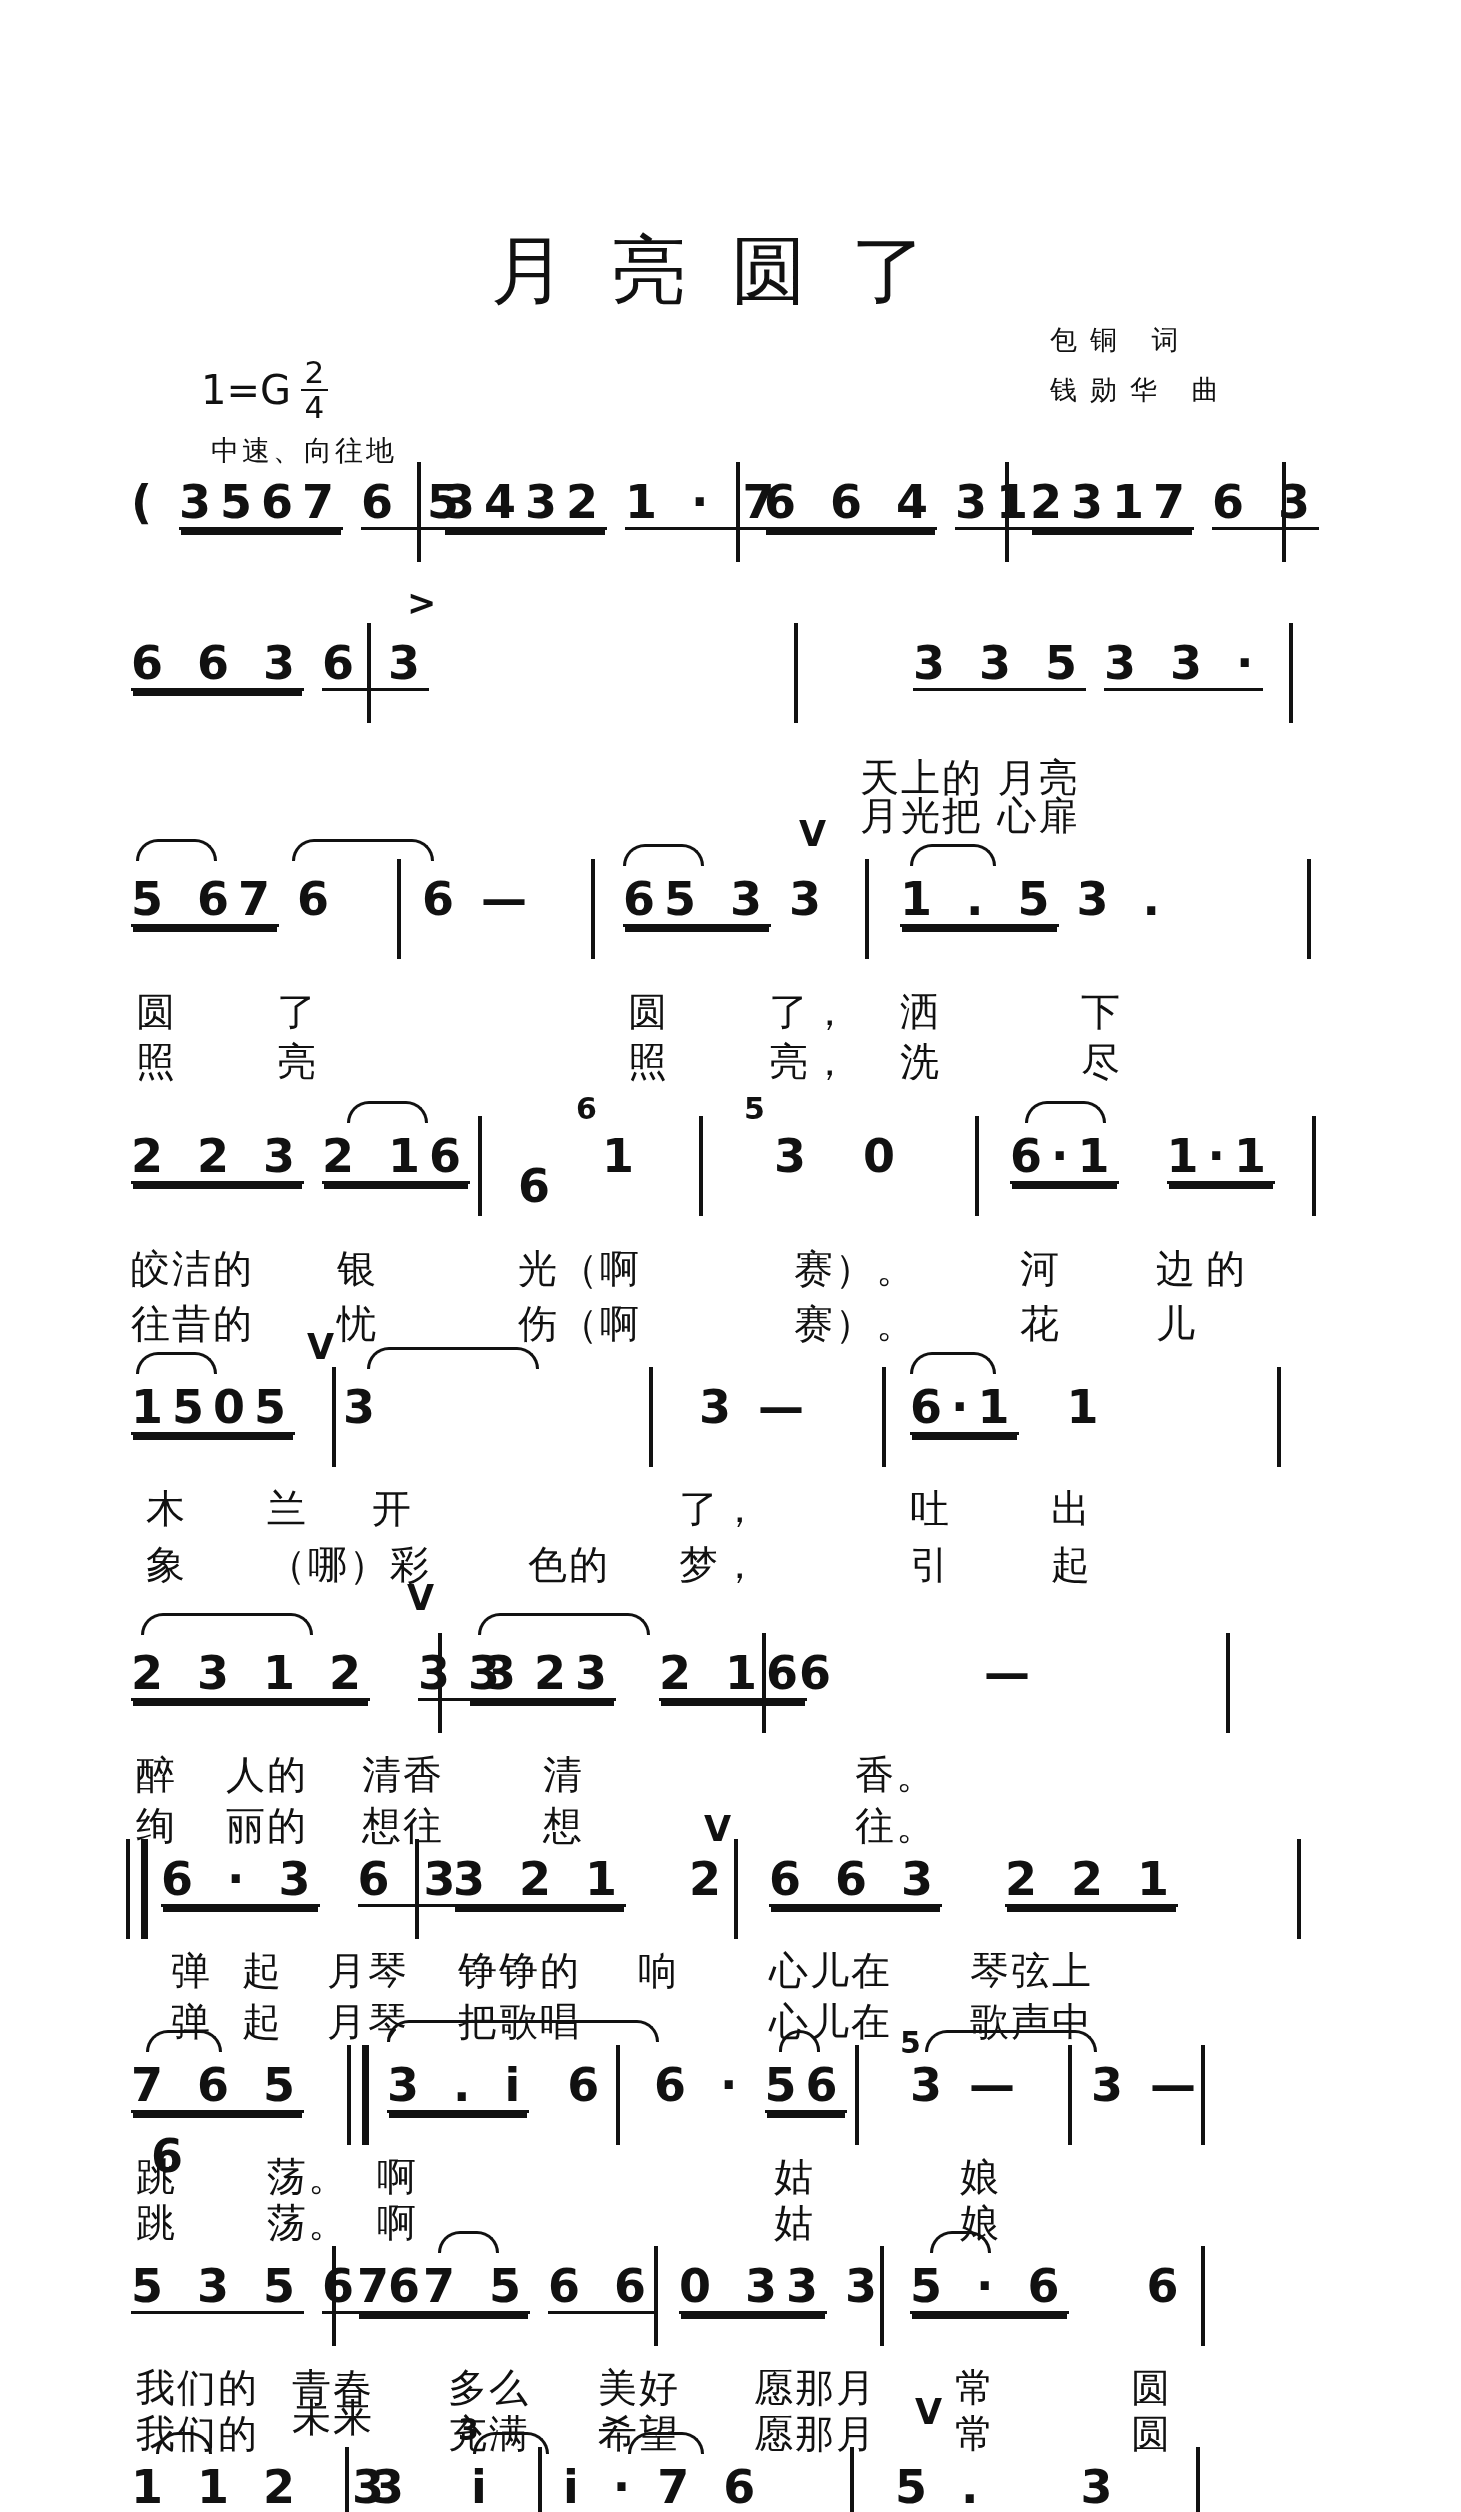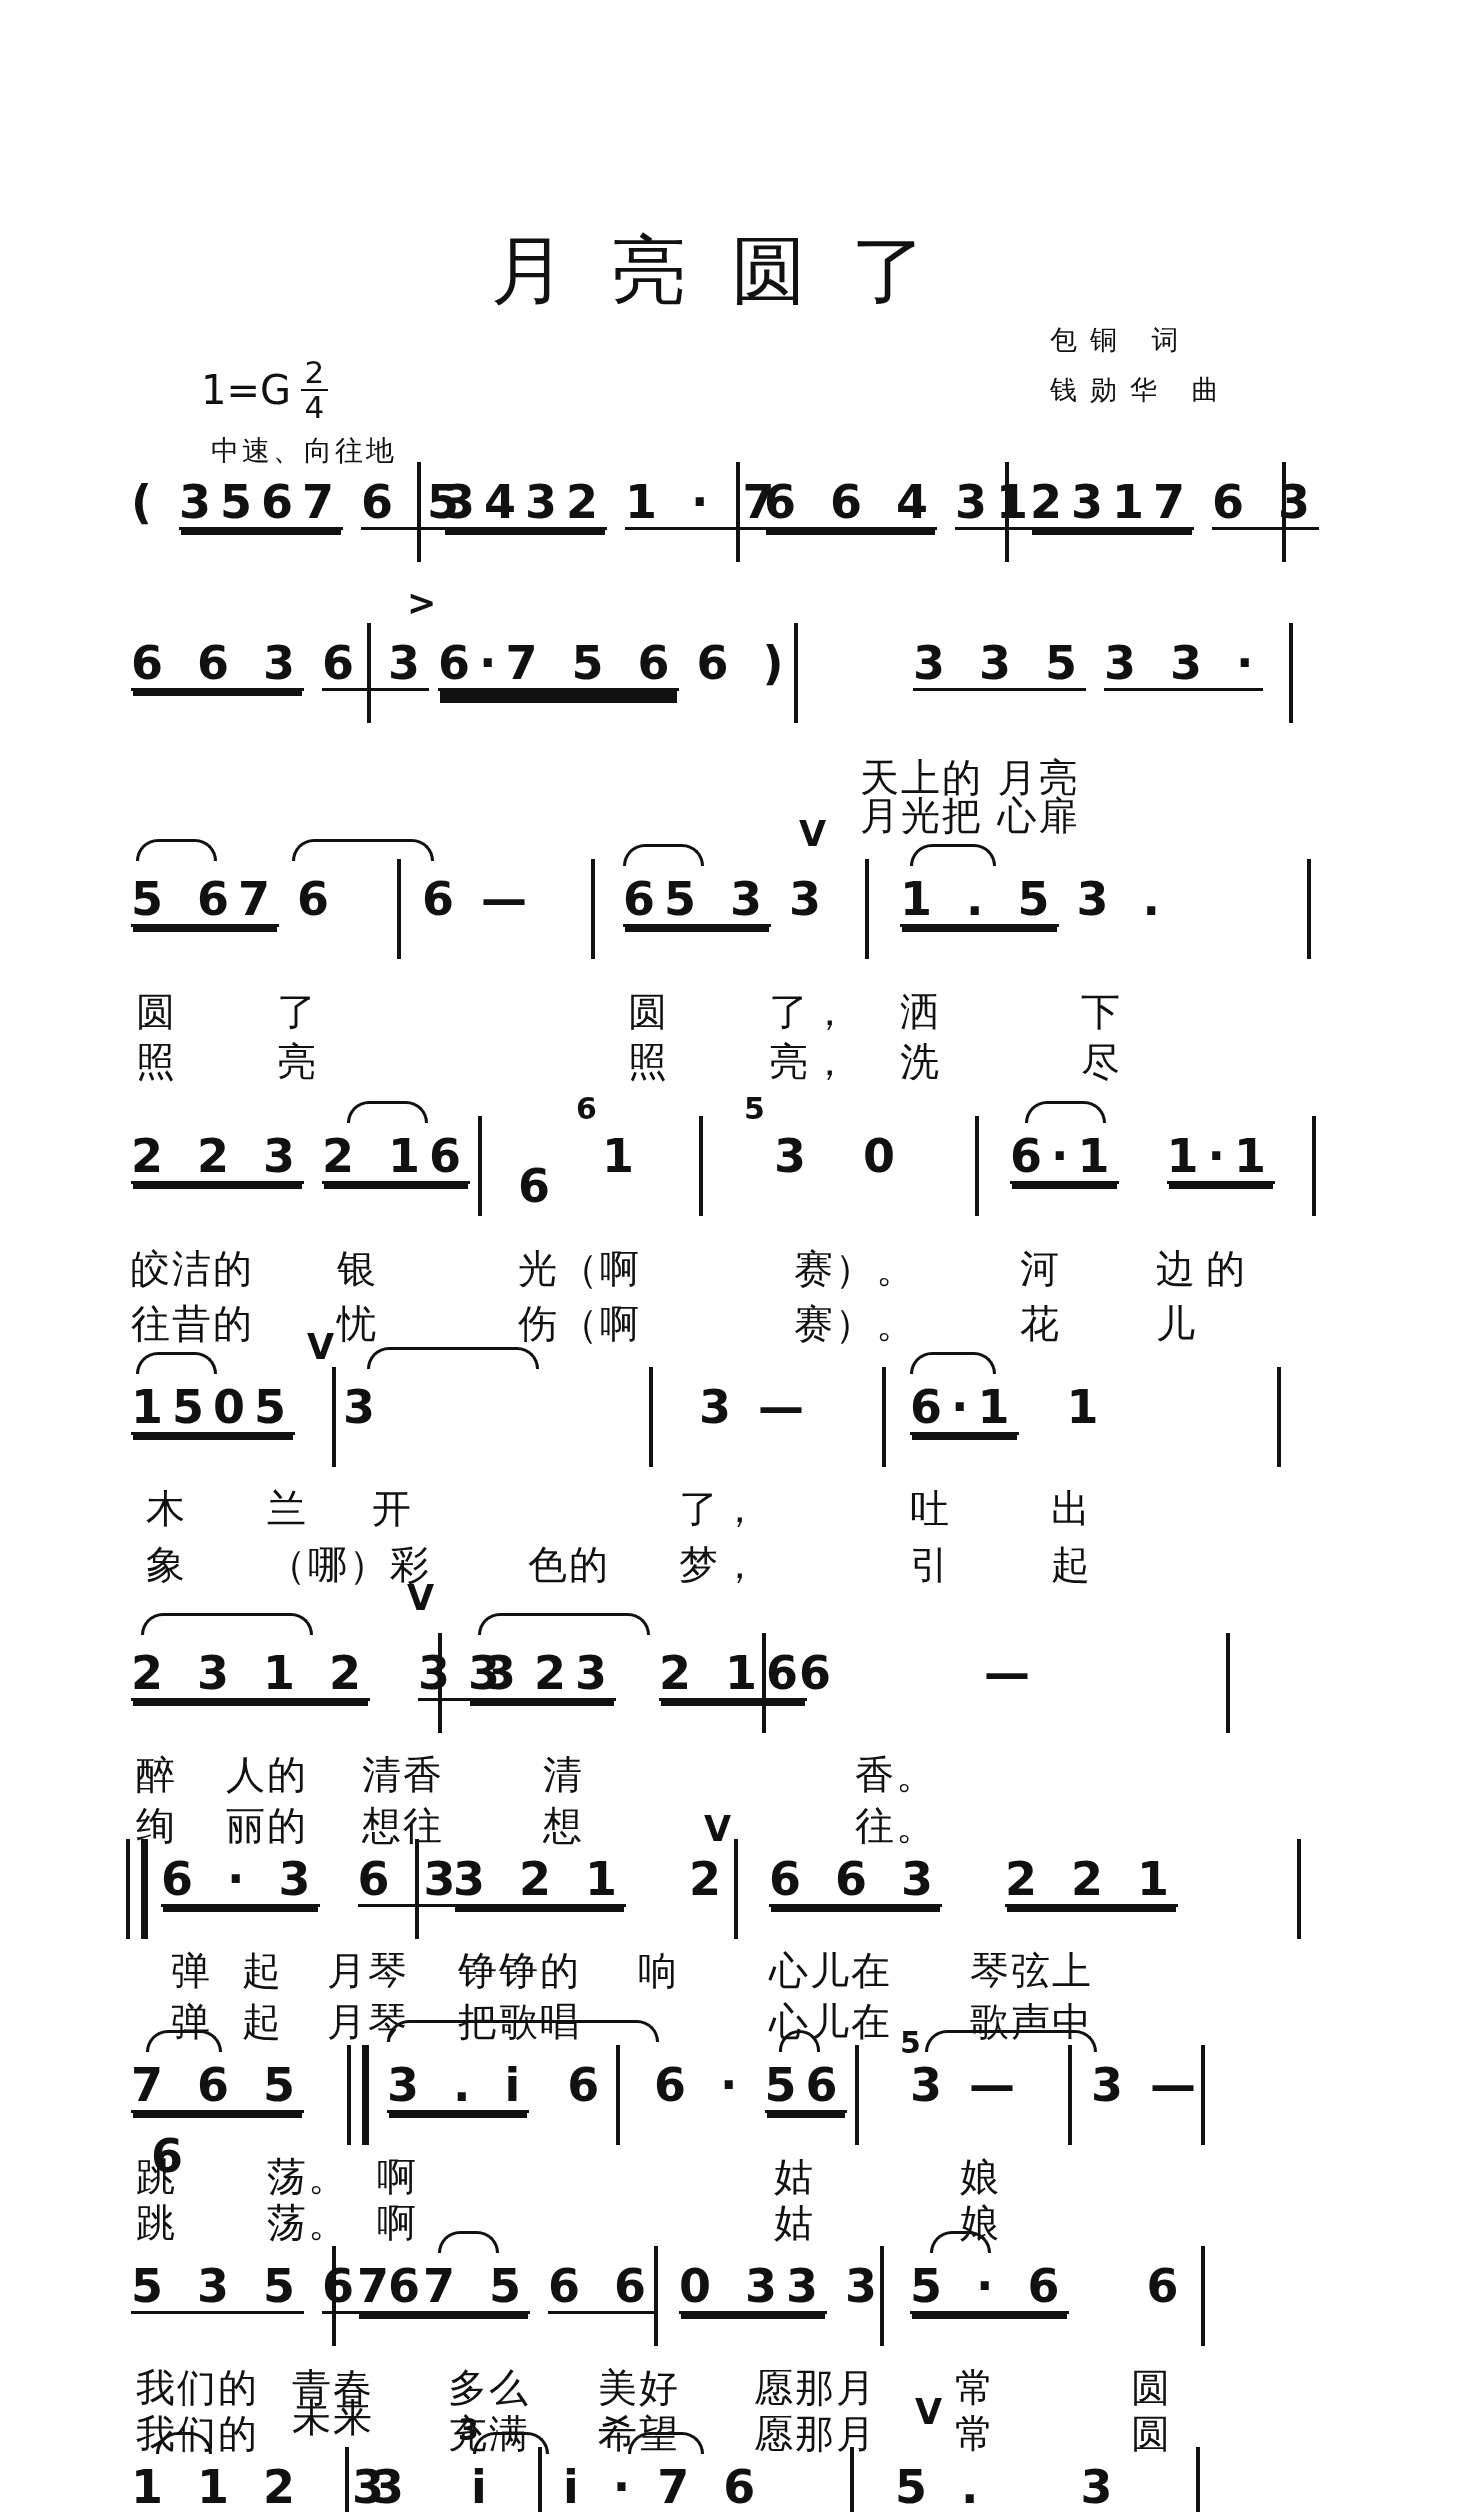--- a/index.html
+++ b/index.html
@@ -69,24 +69,20 @@
   <div class="barline" style="left:1156px;"></div>
 </div>
 
 <div class="row" style="top:638px;">
   <div class="measure" style="left:5px;">
     <span class="note-grp u2">6 6 3</span>
     <span class="note-grp u1">6 3</span>
   </div>
   <div class="barline" style="left:241px;"></div>
   <div class="mark" style="left:281px; top:-55px;">&gt;</div>
-  <div class="measure" style="left:312px;">
-    <span class="note-grp u3">6·7 5 6</span>
-    <span class="note-grp">6 )</span>
-  </div>
   <div class="barline" style="left:668px;"></div>
   <div class="measure" style="left:739px;margin-left:48px;">
     <span class="note-grp u1">3 3 5</span>
     <span class="note-grp u1">3 3 ·</span>
   </div>
   <div class="barline" style="left:1163px;"></div>
   <div class="lyric" style="left:734px; top:78px;margin-top:35px;">天上的 月亮</div>
   <div class="lyric" style="left:734px; top:151px;">月光把 心扉</div>
 </div>
 

